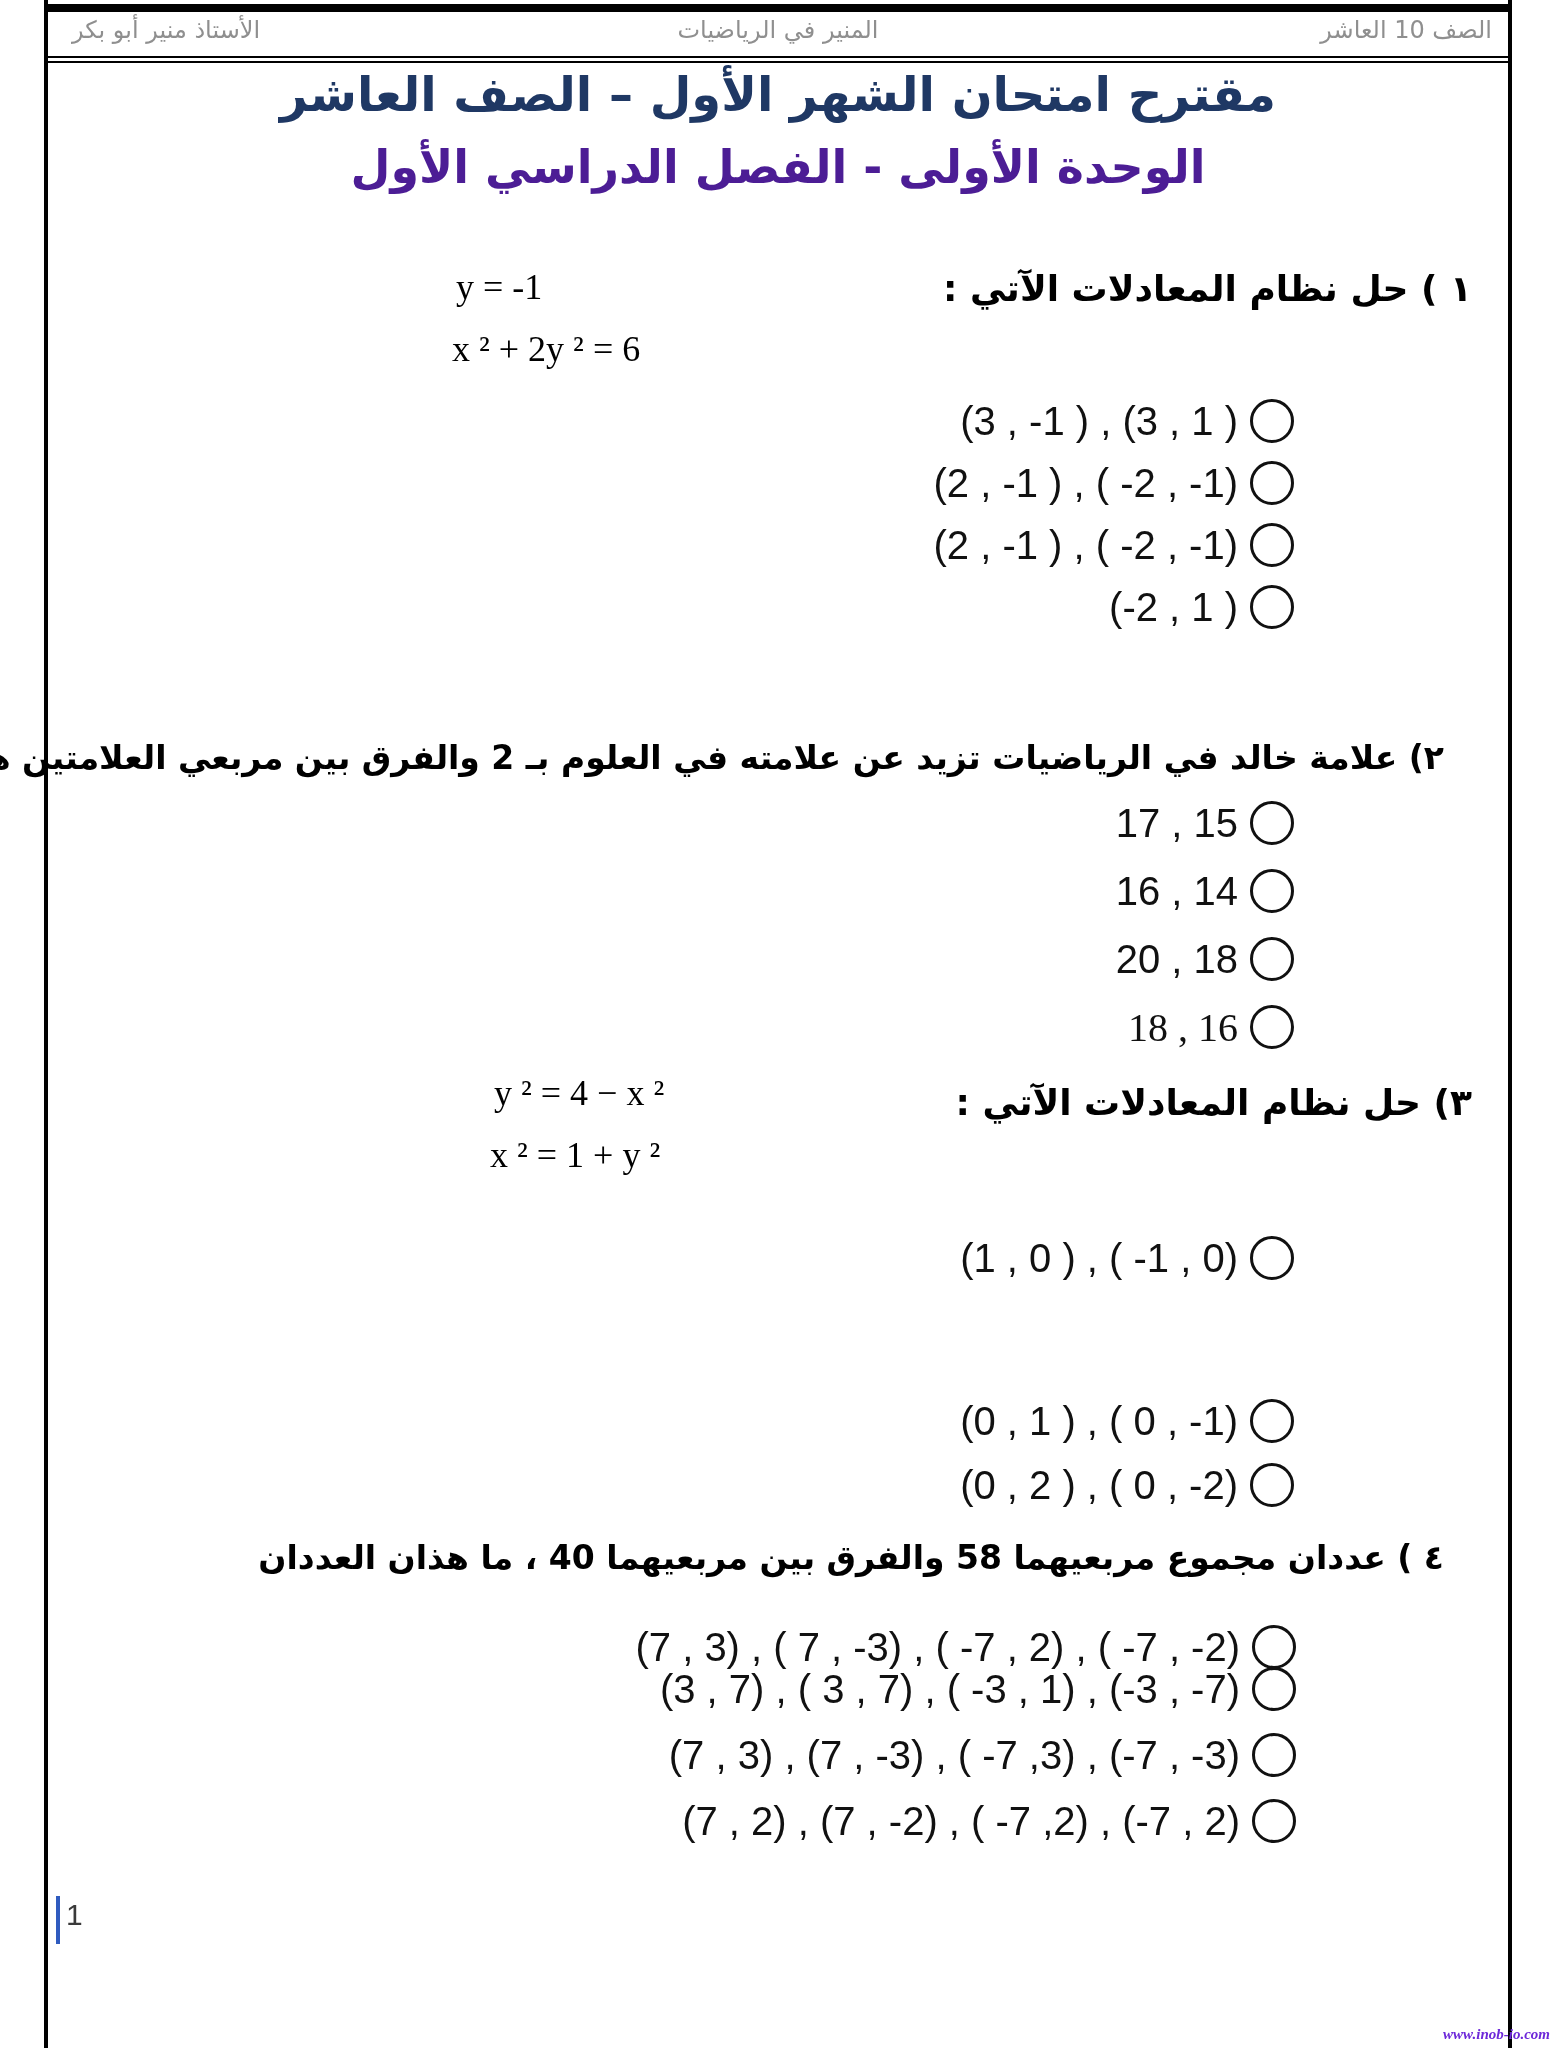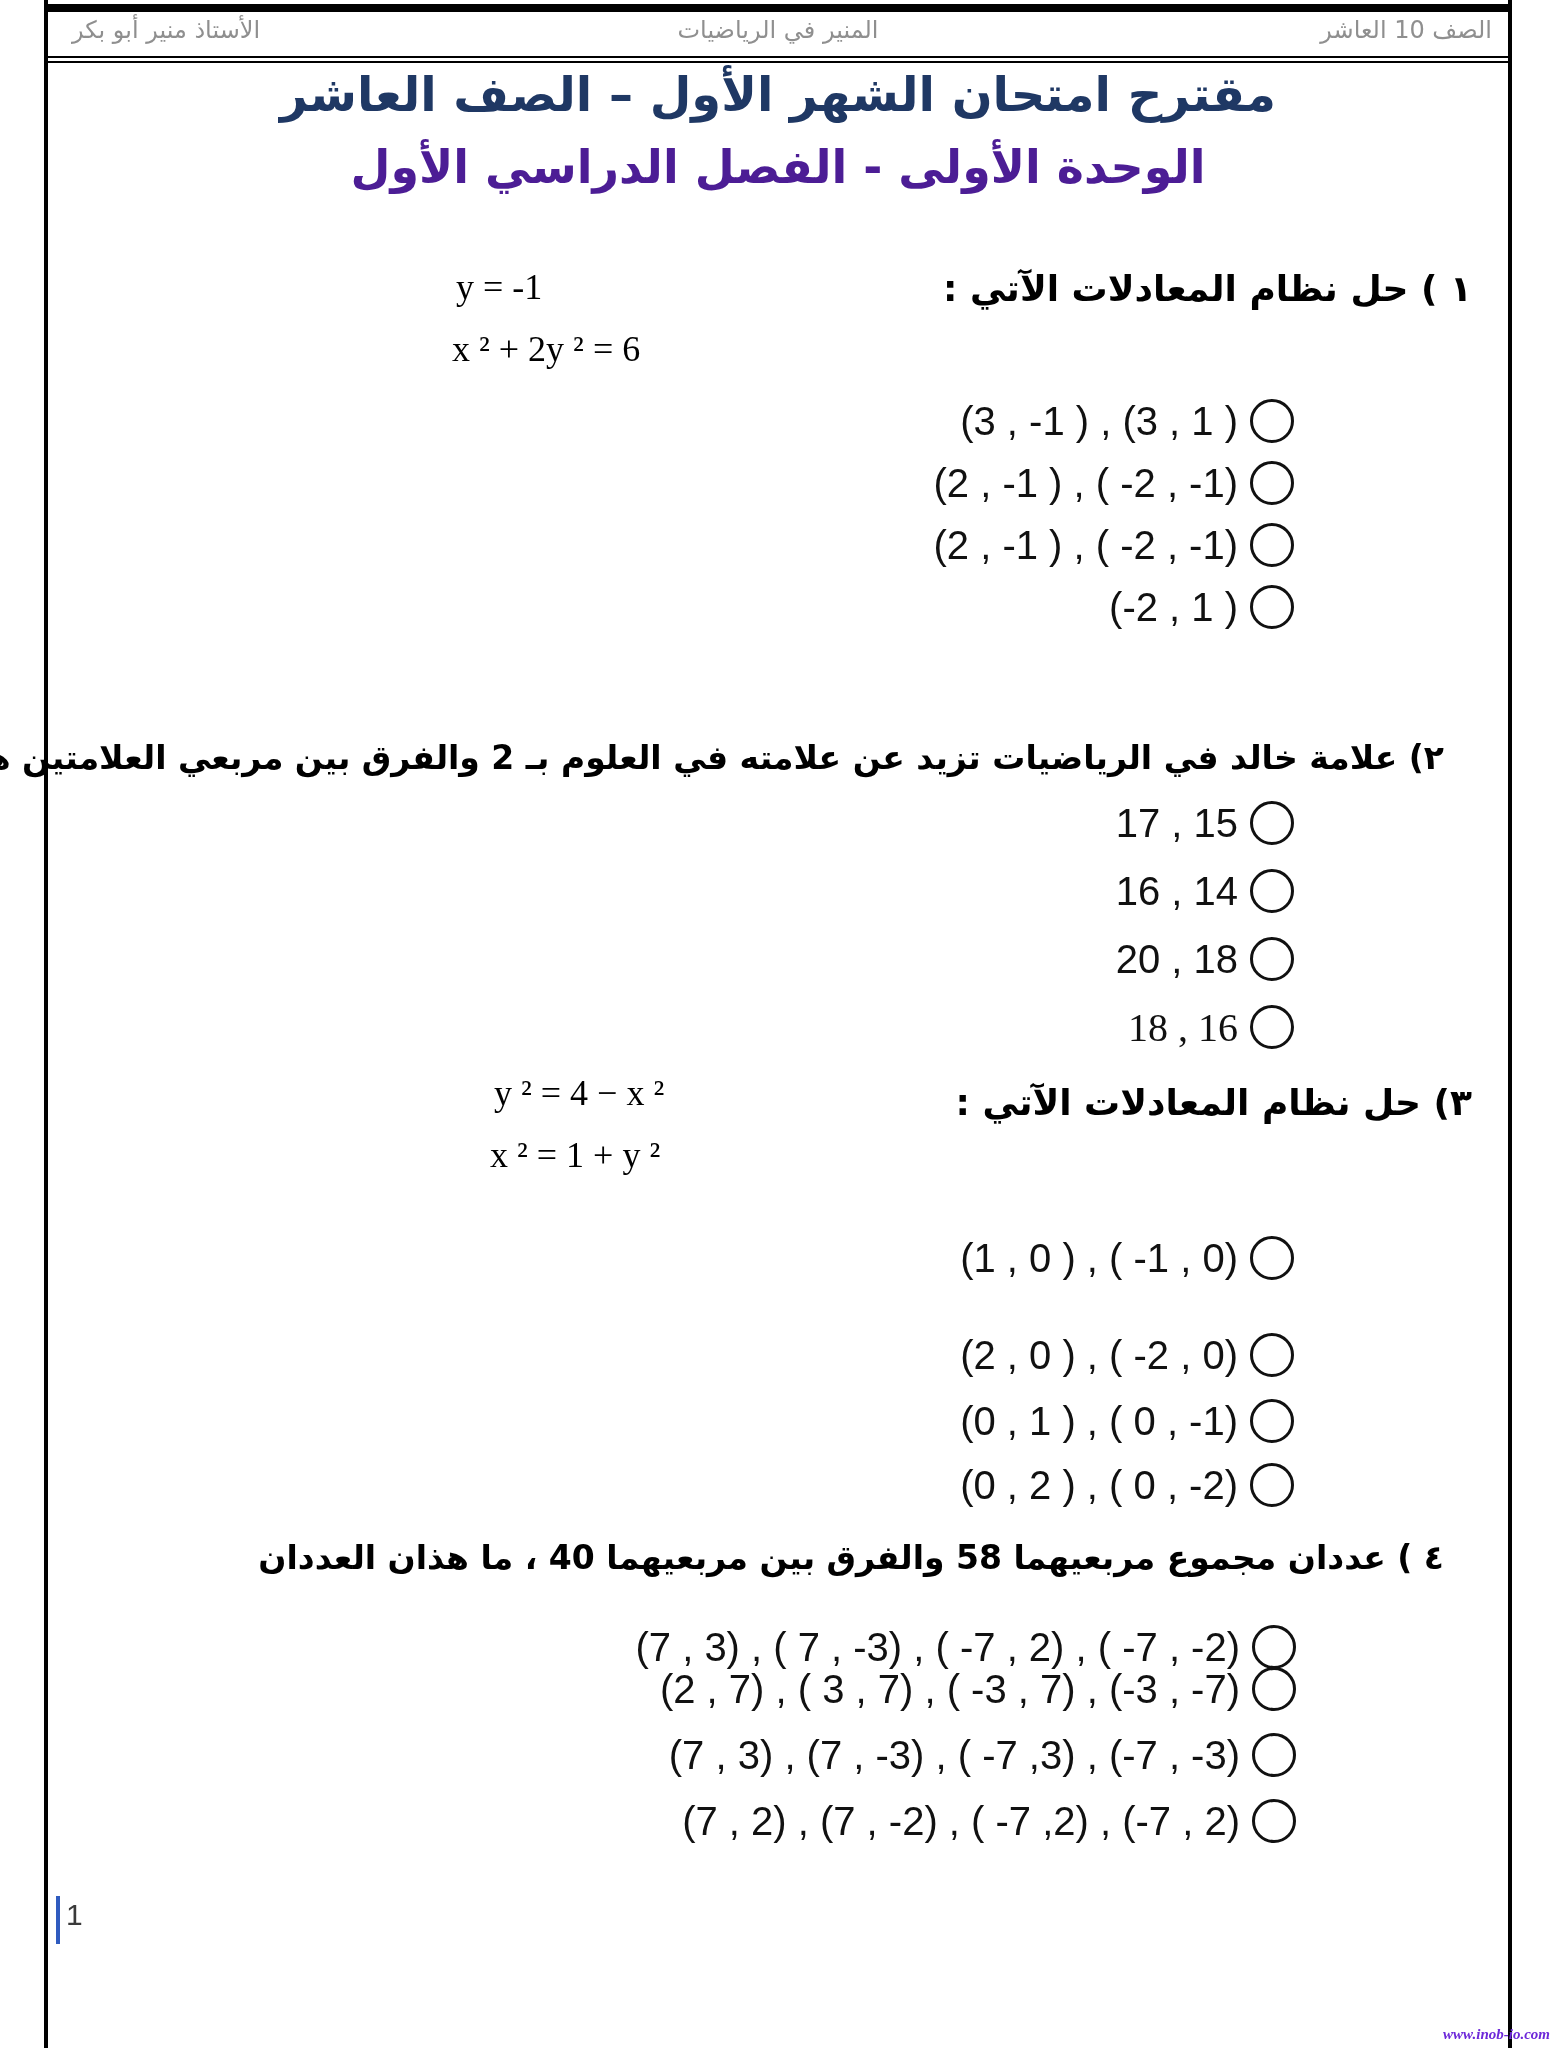--- a/index.html
+++ b/index.html
@@ -97,41 +97,37 @@
   </div>
 
   <div class="qlabel q-big" style="top:1082px;right:84px;">٣) حل نظام المعادلات الآتي  :</div>
   <div class="eq" style="top:1072px;left:494px;">y ² = 4 − x ²</div>
   <div class="eq" style="top:1134px;left:490px;">x ² = 1 + y ²</div>
 
   <div class="option" style="top:1235px;right:262px;">
     <span class="opt-text" dir="ltr">(1 , 0 ) , ( -1 , 0)</span>
     <span class="radio"></span>
   </div>
-  <div class="option" style="top:1332px;right:262px;">
-    <span class="opt-text" dir="ltr">(2 , 0 ) , ( -2 , 0)</span>
-    <span class="radio"></span>
-  </div>
   <div class="option" style="top:1398px;right:262px;">
     <span class="opt-text" dir="ltr">(0 , 1 ) , ( 0 , -1)</span>
     <span class="radio"></span>
   </div>
   <div class="option" style="top:1462px;right:262px;">
     <span class="opt-text" dir="ltr">(0 , 2 ) , ( 0 , -2)</span>
     <span class="radio"></span>
   </div>
 
   <div class="qlabel q-long" style="top:1538px;right:112px;">٤ ) عددان مجموع مربعيهما  58  والفرق بين مربعيهما  40  ، ما هذان العددان</div>
 
   <div class="option" style="top:1600px;right:260px;margin-top:24px;">
     <span class="opt-text" dir="ltr">(7 , 3) , ( 7 , -3) , ( -7 , 2) , ( -7 , -2)</span>
     <span class="radio"></span>
   </div>
   <div class="option" style="top:1666px;right:260px;">
-    <span class="opt-text" dir="ltr">(2 , 7) , ( 3 , 7) , ( -3 , 7) , (-3 , -7)</span>
+    <span class="opt-text" dir="ltr">(3 , 7) , ( 3 , 7) , ( -3 , 1) , (-3 , -7)</span>
     <span class="radio"></span>
   </div>
   <div class="option" style="top:1732px;right:260px;">
     <span class="opt-text" dir="ltr">(7 , 3) , (7 , -3) , ( -7 ,3) , (-7 , -3)</span>
     <span class="radio"></span>
   </div>
   <div class="option" style="top:1798px;right:260px;">
     <span class="opt-text" dir="ltr">(7 , 2) , (7 , -2) , ( -7 ,2) , (-7 , 2)</span>
     <span class="radio"></span>
   </div>

